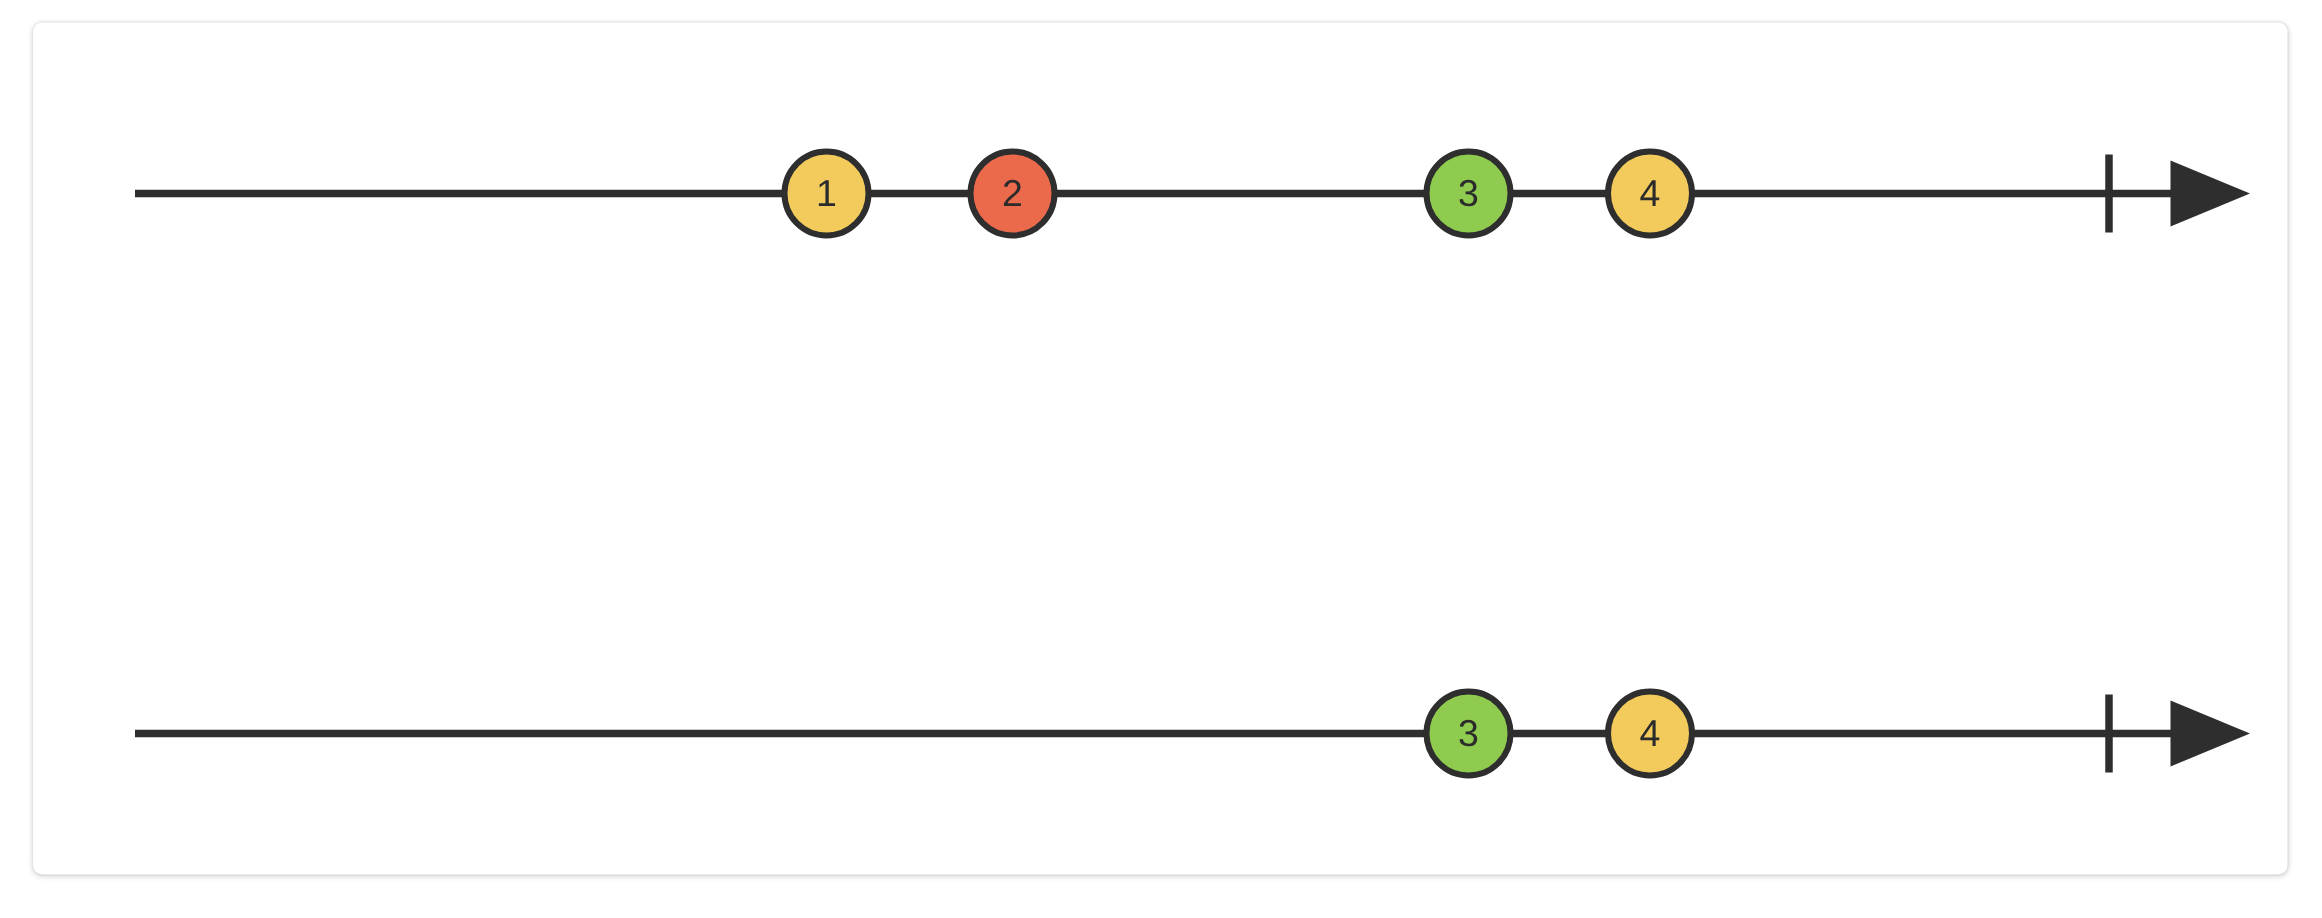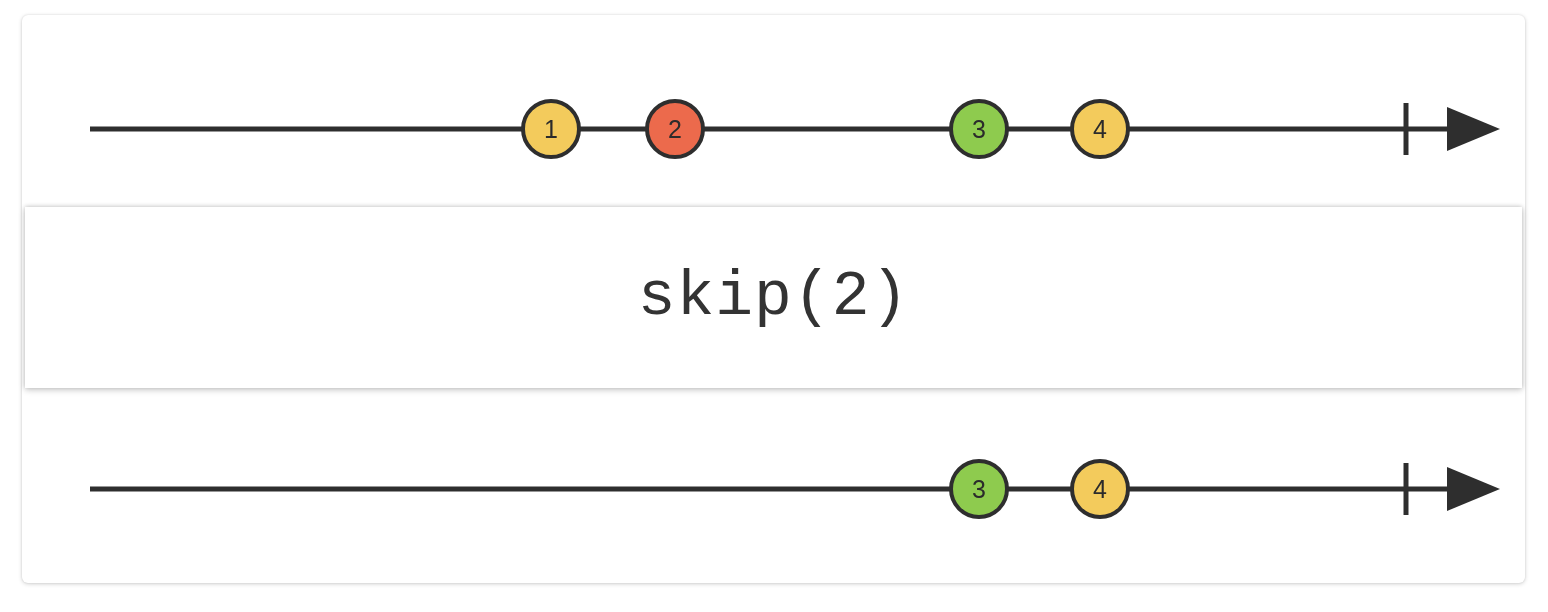--- a/index.html
+++ b/index.html
@@ -108,23 +108,20 @@
       <span>2</span>
     </div>
     <div class="marble" style="left:957px; top:114px; background:#8ecb4e;">
       <span>3</span>
     </div>
     <div class="marble" style="left:1078px; top:114px; background:#f3cb5c;">
       <span>4</span>
     </div>
   </div>
 
-  <div class="operator-box">
-    <div class="operator-label">skip(2)</div>
-  </div>
 
   <div class="timeline result">
     <svg class="timeline-svg" width="1503" height="200" viewBox="0 0 1503 200">
       <line x1="68" y1="118" x2="1462" y2="118" stroke="#2e2e2e" stroke-width="5" stroke-linecap="butt"></line>
       <line x1="1384" y1="92" x2="1384" y2="144" stroke="#2e2e2e" stroke-width="5" stroke-linecap="butt"></line>
       <polygon points="1425,96 1478,118 1425,140" fill="#2e2e2e"></polygon>
     </svg>
 
     <div class="marble" style="left:957px; top:118px; background:#8ecb4e;">
       <span>3</span>

